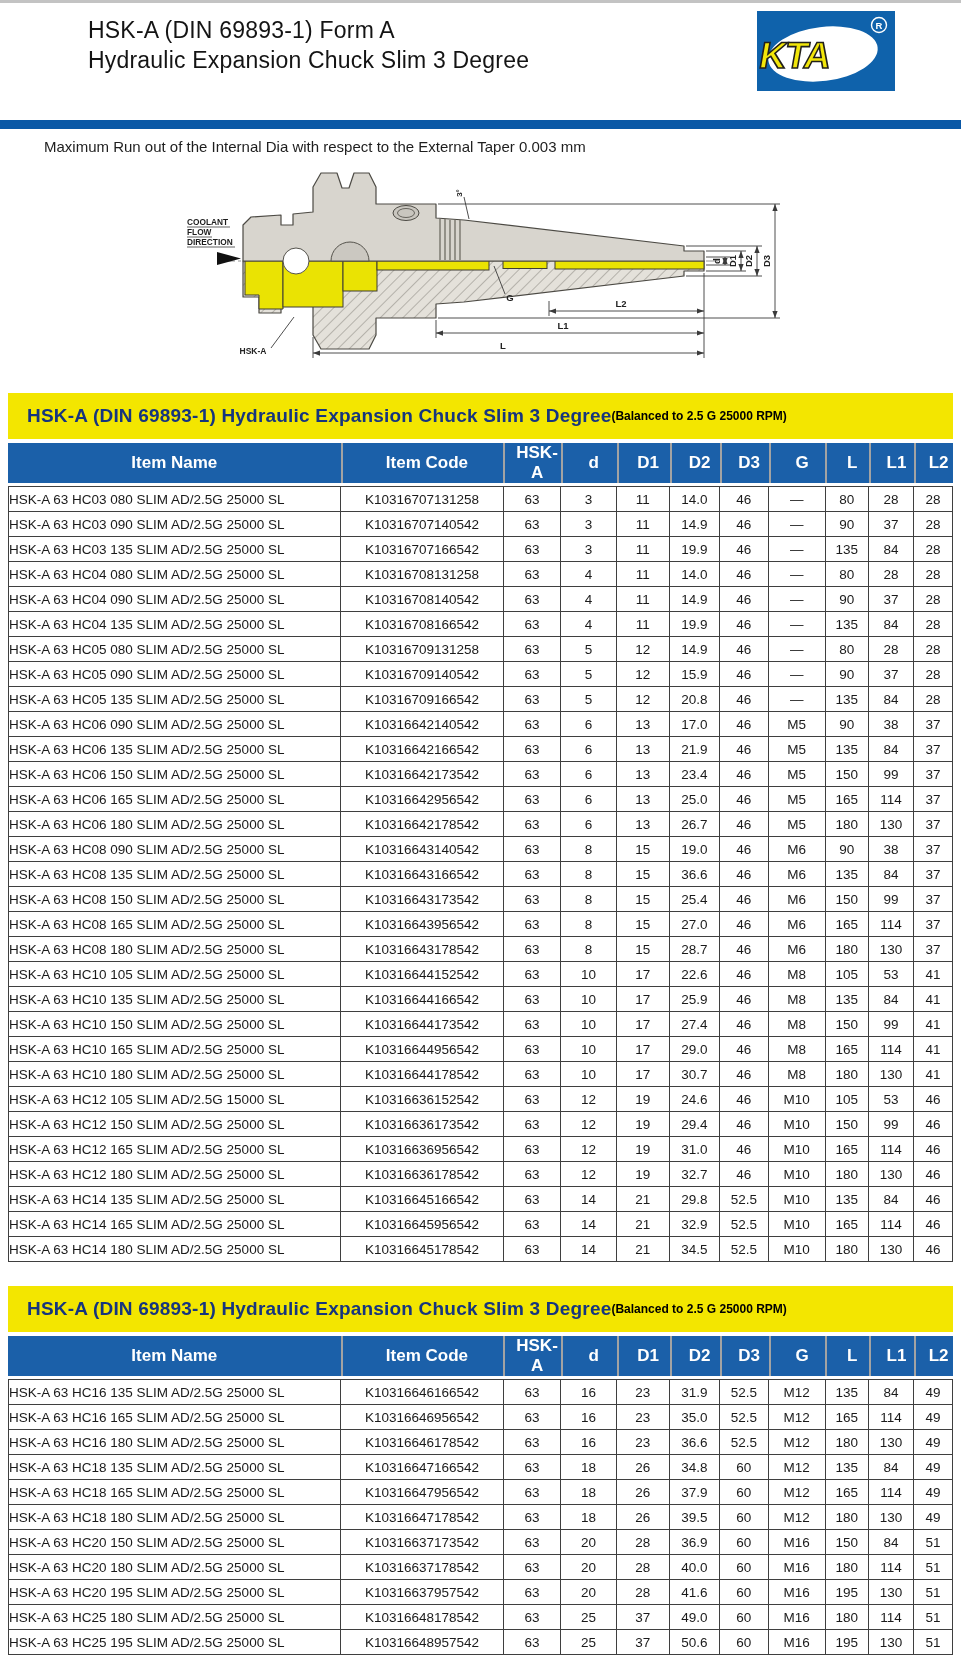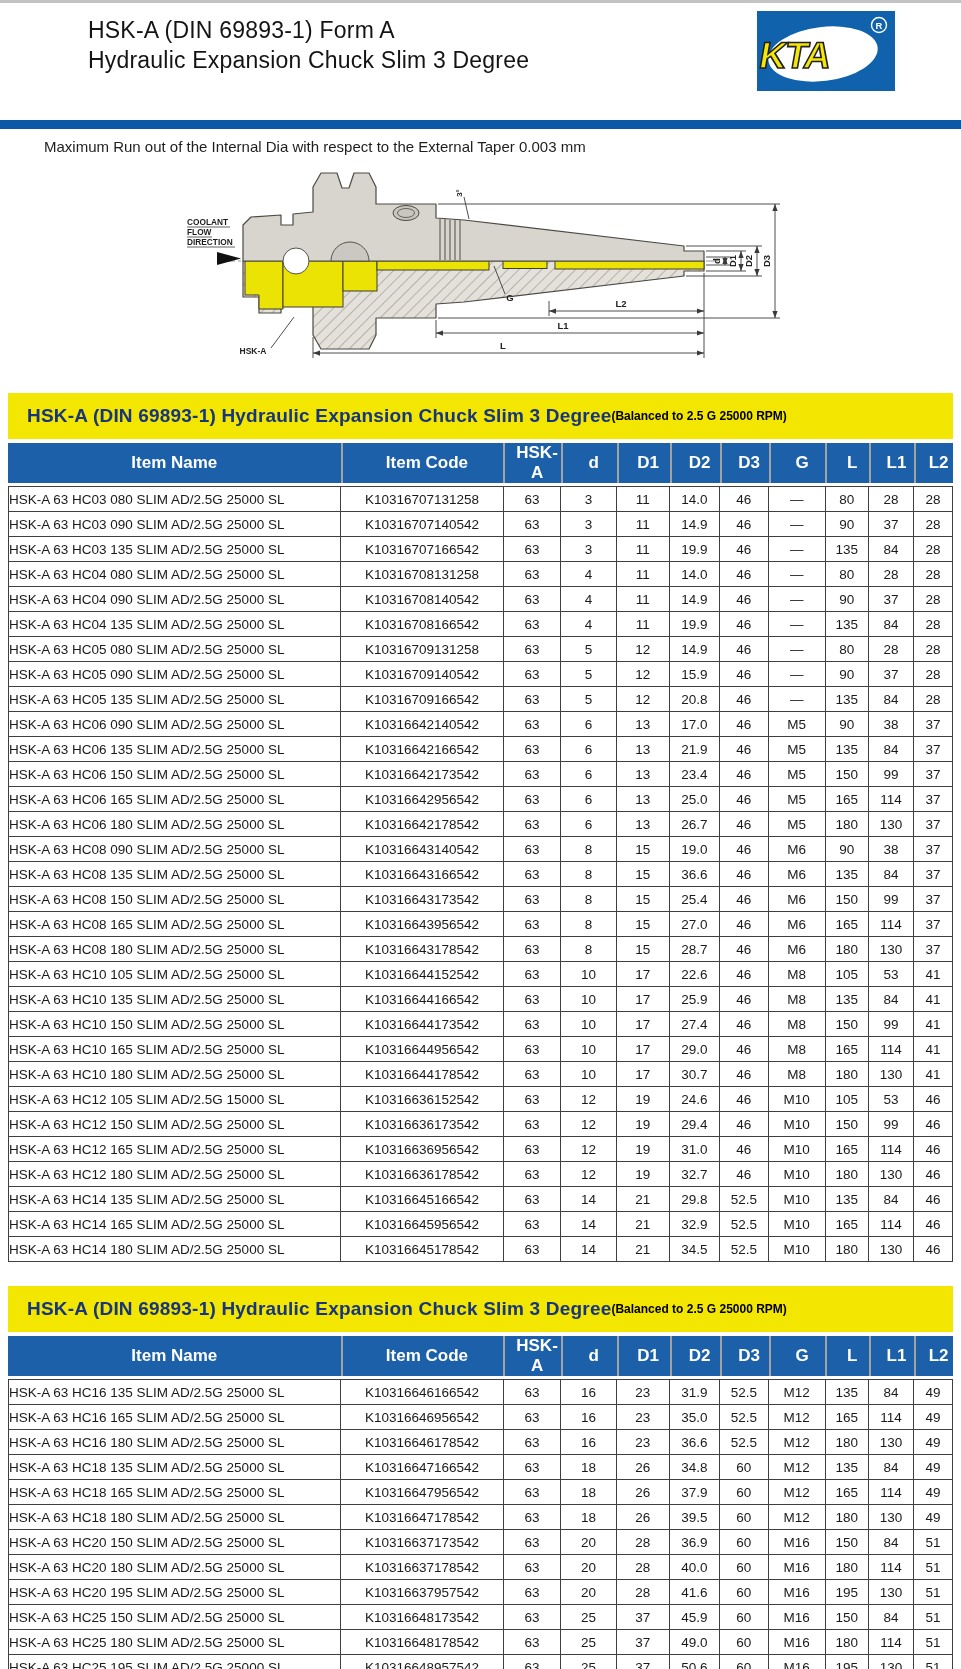--- a/index.html
+++ b/index.html
@@ -775,33 +775,20 @@
             <td>20</td>
             <td>28</td>
             <td>41.6</td>
             <td>60</td>
             <td>M16</td>
             <td>195</td>
             <td>130</td>
             <td>51</td>
           </tr>
           <tr>
-            <td class="nm">HSK-A 63 HC25 150 SLIM AD/2.5G 25000 SL</td>
-            <td>K10316648173542</td>
-            <td>63</td>
-            <td>25</td>
-            <td>37</td>
-            <td>45.9</td>
-            <td>60</td>
-            <td>M16</td>
-            <td>150</td>
-            <td>84</td>
-            <td>51</td>
-          </tr>
-          <tr>
             <td class="nm">HSK-A 63 HC25 180 SLIM AD/2.5G 25000 SL</td>
             <td>K10316648178542</td>
             <td>63</td>
             <td>25</td>
             <td>37</td>
             <td>49.0</td>
             <td>60</td>
             <td>M16</td>
             <td>180</td>
             <td>114</td>

